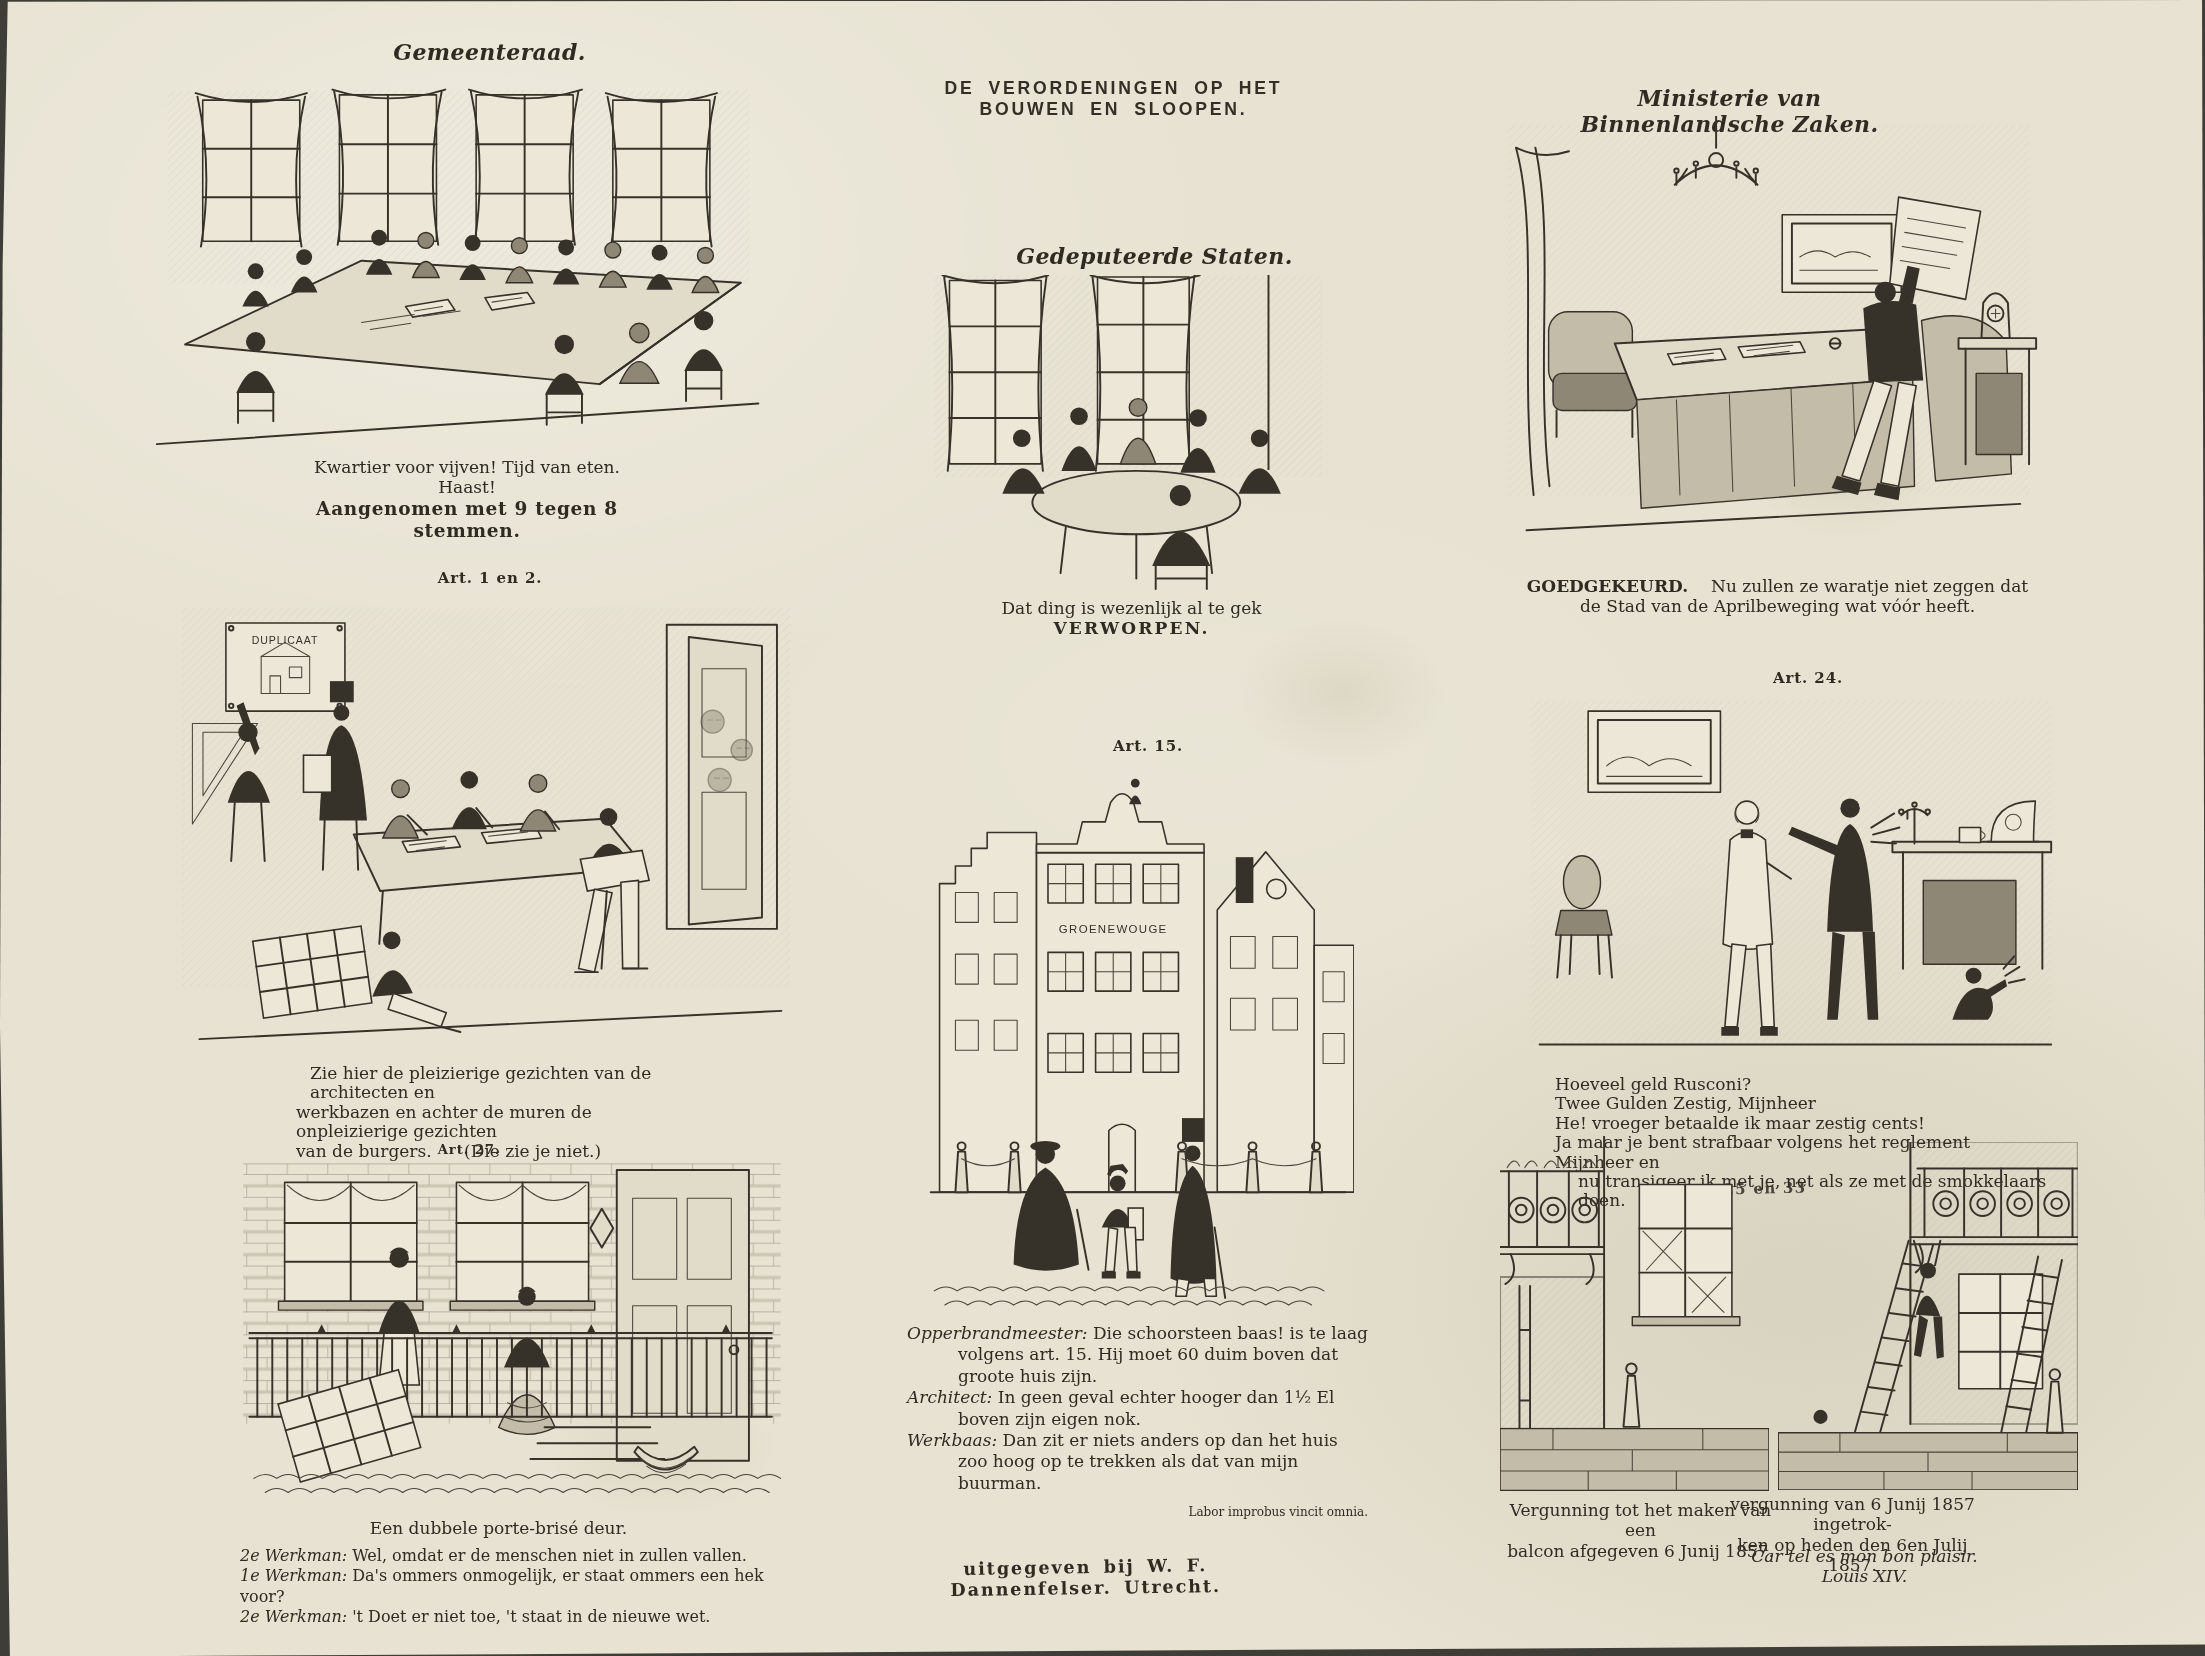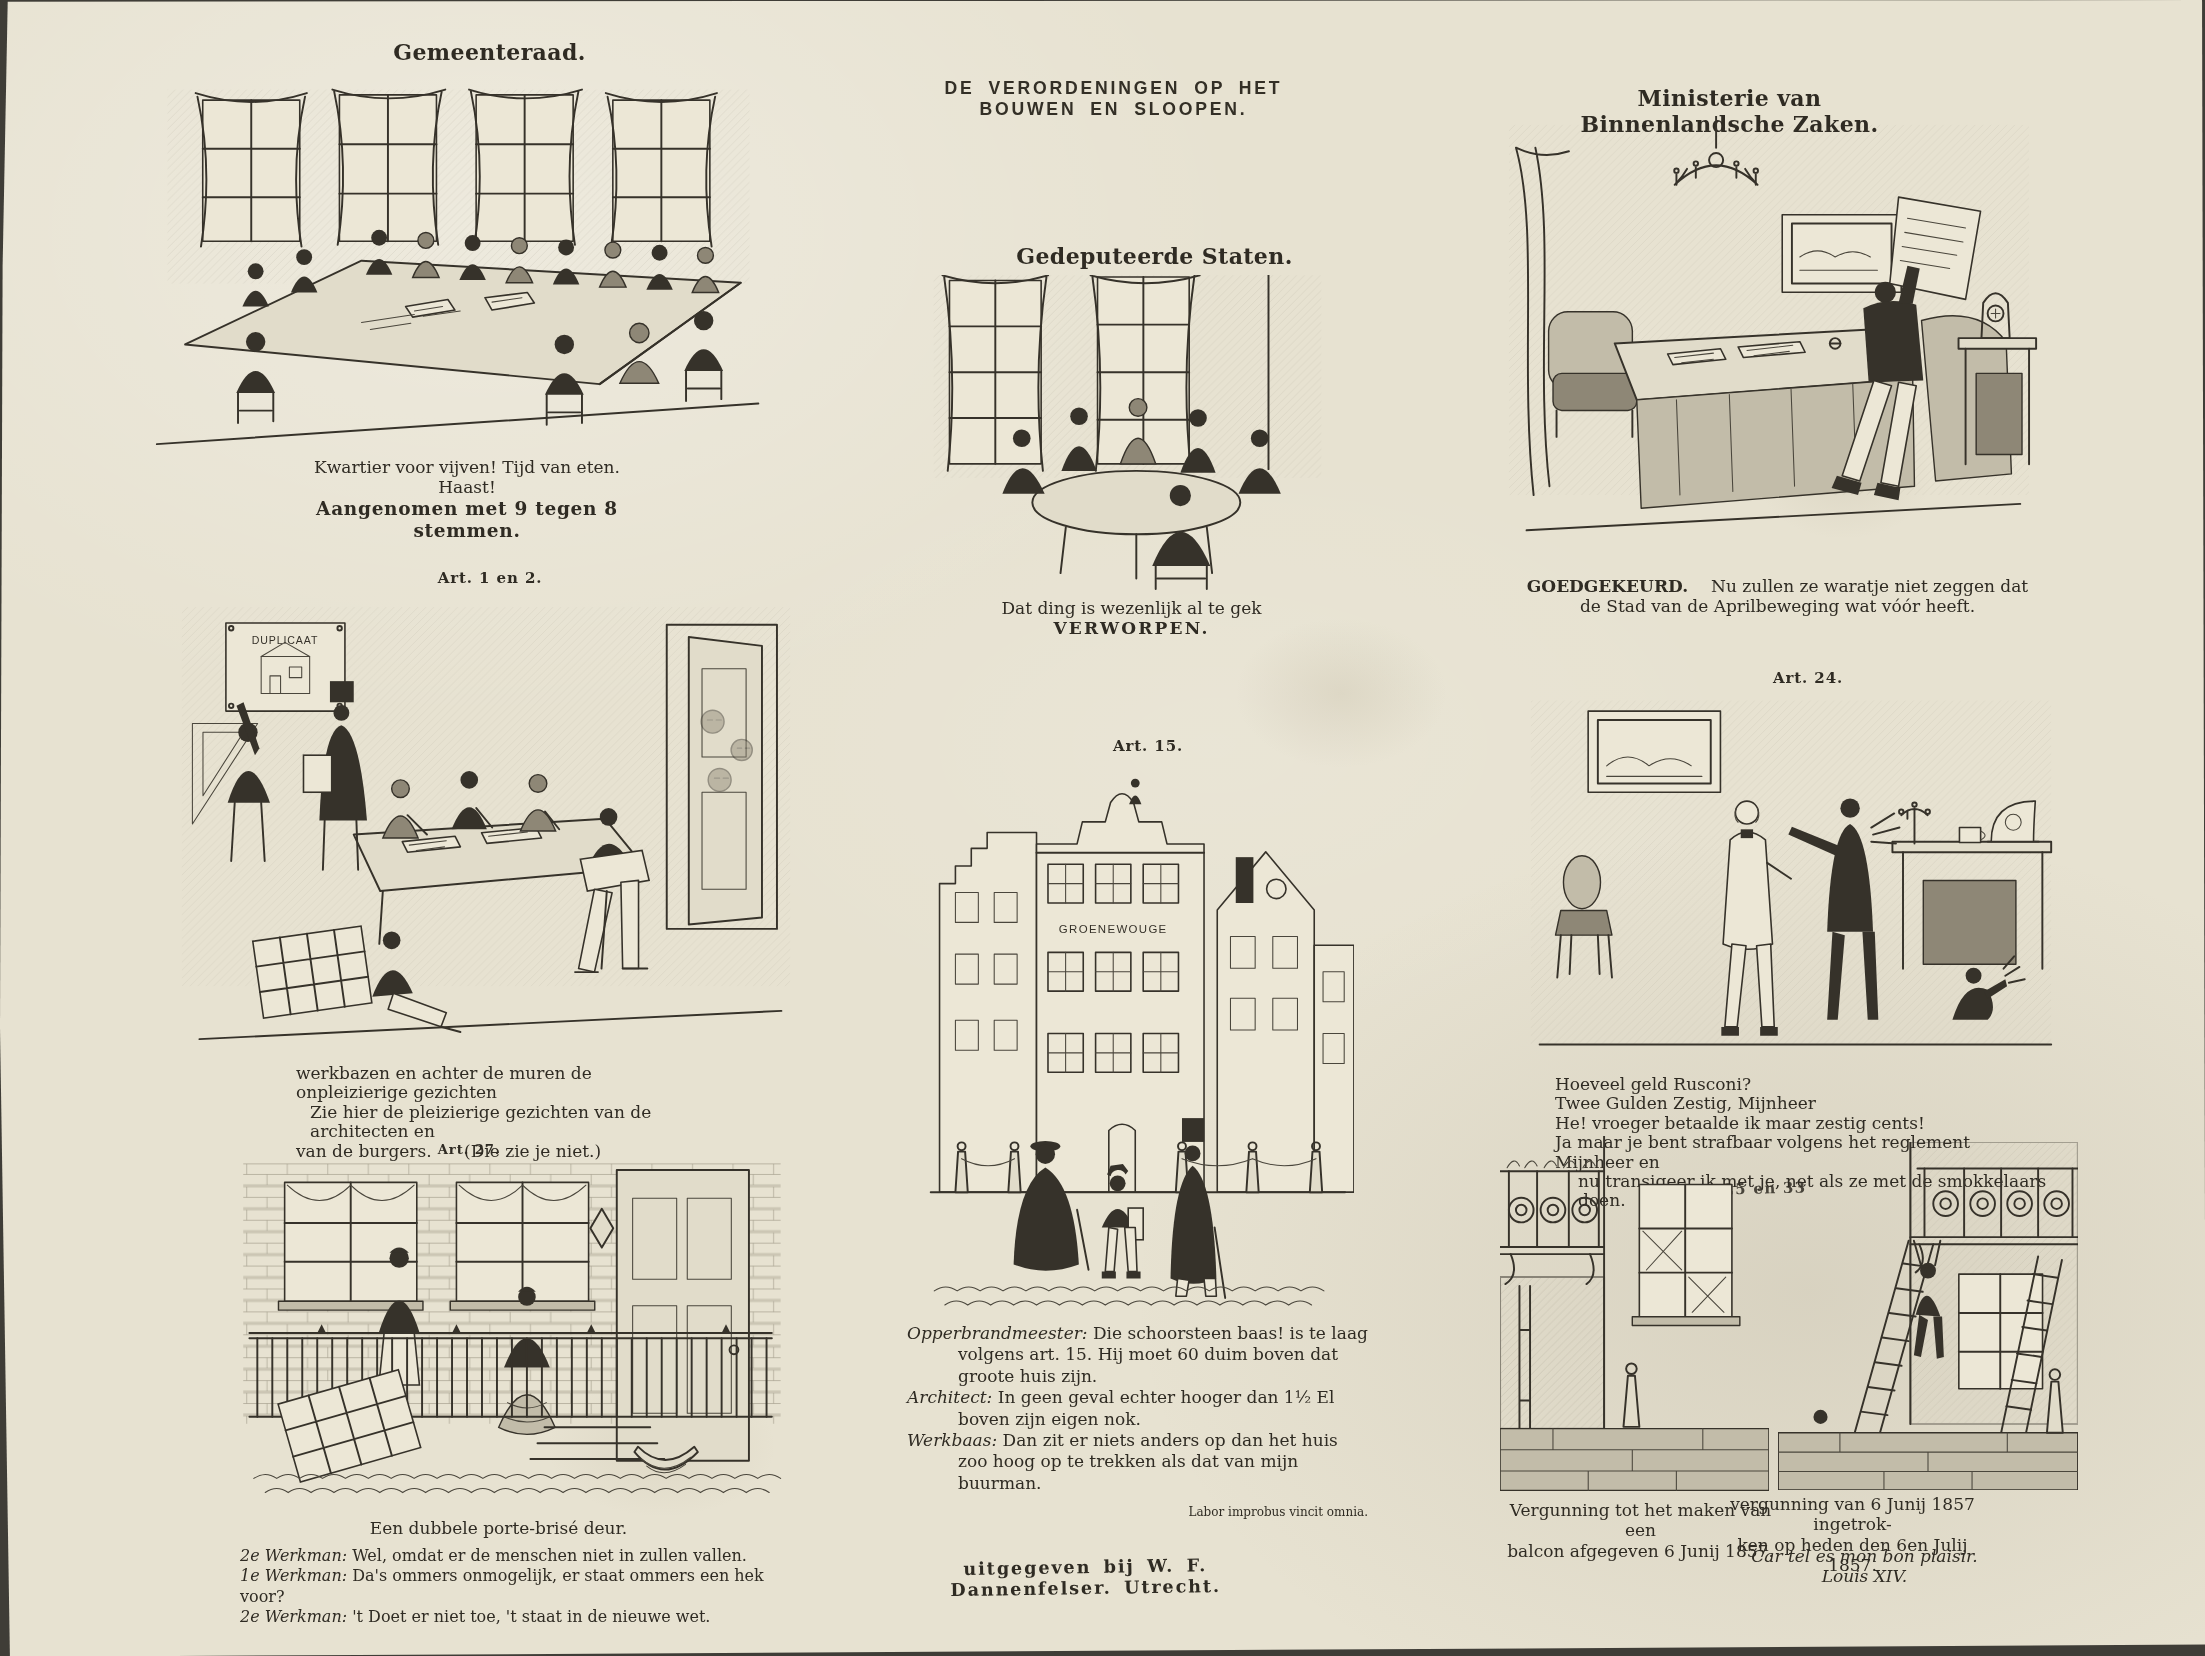--- a/index.html
+++ b/index.html
@@ -9,21 +9,21 @@
     background:
       radial-gradient(1235px 794px at 22% 14%, rgba(255,255,255,.28), transparent 62%),
       radial-gradient(970px 670px at 82% 78%, rgba(125,114,92,.14), transparent 70%),
       radial-gradient(794px 441px at 55% 45%, rgba(255,255,255,.10), transparent 70%),
       #e7e2d1;
     clip-path: polygon(0.35% 0.1%, 99.82% 0%, 100% 99.25%, 0.45% 100%, 0% 62%, 0.12% 16%);
   }
   .stain{position:absolute;border-radius:50%;pointer-events:none;}
   .t{position:absolute;}
   .c{text-align:center;}
-  .ital{font-weight:bold;font-size:22px;letter-spacing:0.4px;}
+  .ital{font-style:italic;font-weight:bold;font-size:22px;letter-spacing:0.4px;}
   .mainTitle{font-family:"Liberation Sans","DejaVu Sans",sans-serif;font-weight:bold;
              font-size:17.6px;letter-spacing:2.8px;word-spacing:6.2px;color:#332f26;}
   .artHead{font-weight:bold;font-size:15px;letter-spacing:0.9px;}
   .cap{font-size:17px;line-height:1.2;}
   .cap .b{font-weight:bold;}
   .capBig{font-size:18.5px;font-weight:bold;letter-spacing:0.7px;}
   .sperr{font-weight:bold;letter-spacing:2.2px;}
   .pre{white-space:pre;}
   .dlg p{margin:0;padding-left:51px;text-indent:-51px;font-size:17px;line-height:1.26;}
   .dlg i{font-weight:normal;}
@@ -370,22 +370,22 @@
           </g>
     <g class="s">
             <path class="fP" d="M250,448 L310,470 l-6,16 -60,-20 Z"></path>
             <path d="M304,486 l22,6"></path>
           </g>
     <path class="s" d="M30,500 L690,468"></path>
   </svg>
   </div>
 
   <div class="t cap lines" style="left:296px;top:1064px;width:388px;">
+    <div style="padding-left:14px;">Zie hier de pleizierige gezichten van de architecten en</div>
     <div>werkbazen en achter de muren de onpleizierige gezichten</div>
-    <div style="padding-left:14px;">Zie hier de pleizierige gezichten van de architecten en</div>
     <div class="pre">van de burgers.      (Die zie je niet.)</div>
   </div>
 
   <div class="t c artHead" style="left:1060px;top:737px;width:176px;">Art. 15.</div>
 
   <div class="ill" style="left:913px;top:769px;">
   <svg viewBox="0 0 500 625" width="441" height="551">
     <g class="s">
 
       <path class="fP" d="M30,480 V130 h18 v-20 h18 v-20 h18 v-18 h56 V480 Z"></path>

